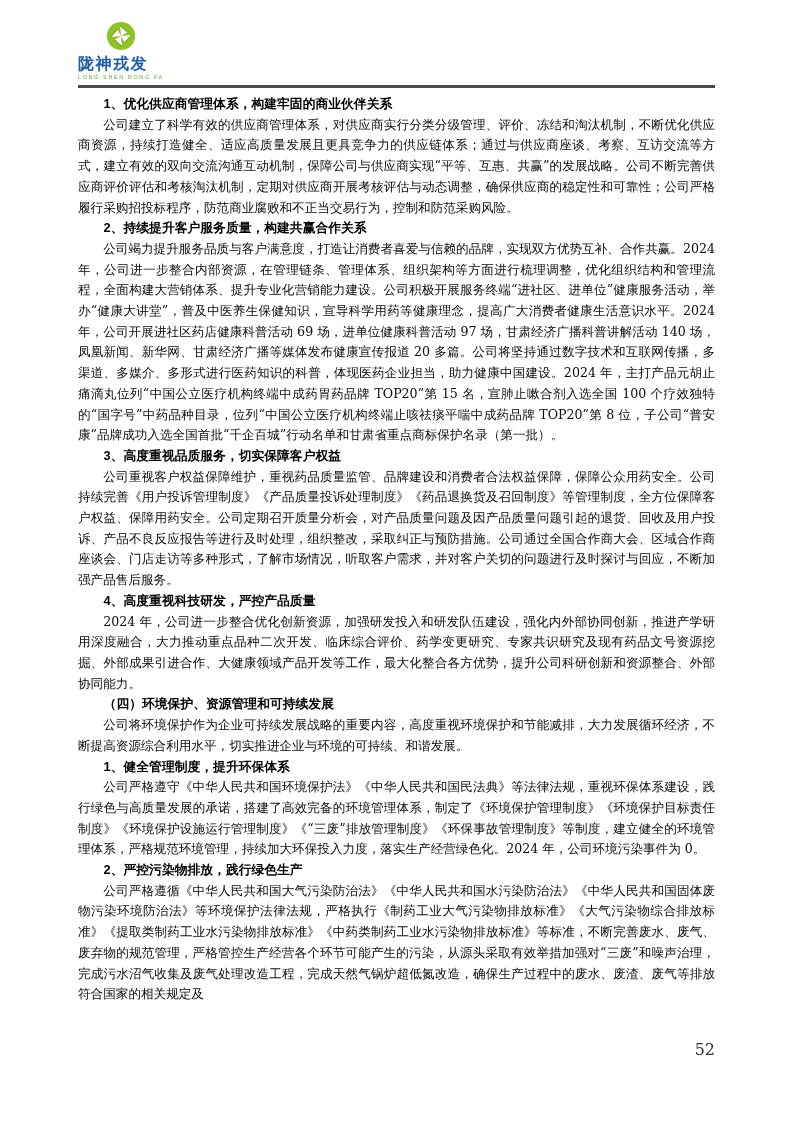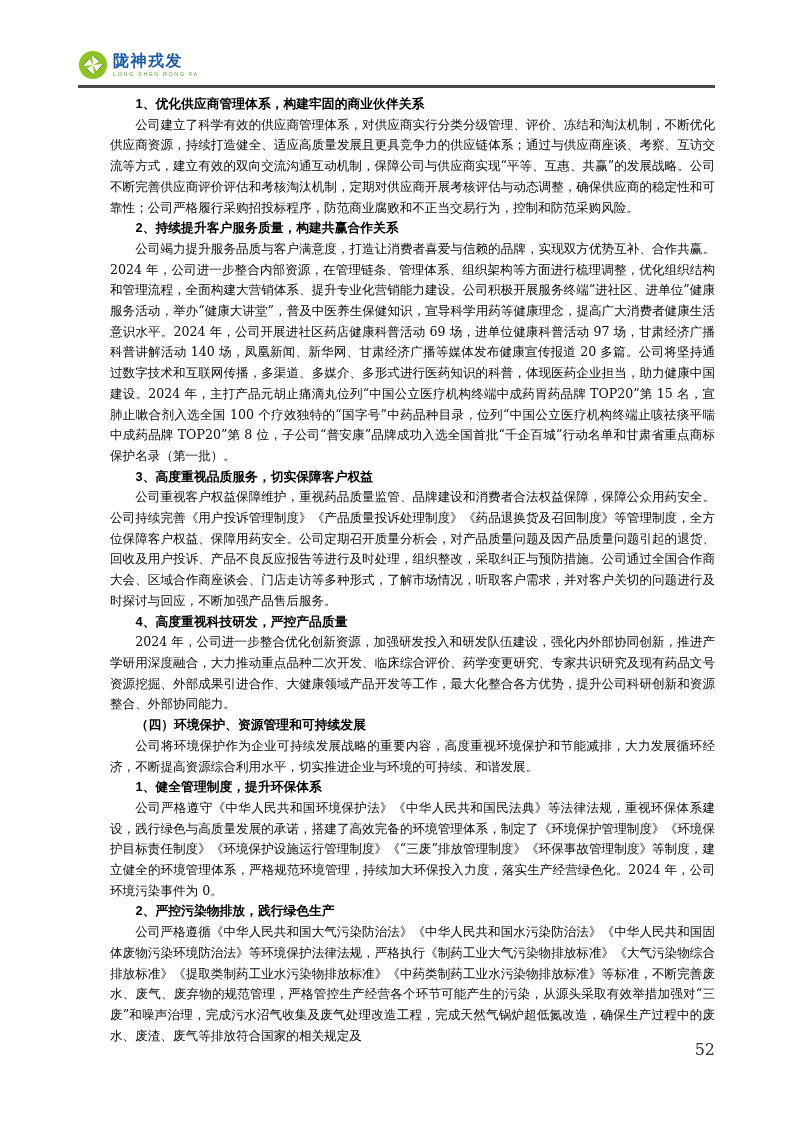--- a/index.html
+++ b/index.html
@@ -12,42 +12,41 @@
     font-family:"DejaVu Serif","Liberation Serif",serif;
     color:#0a0a0a;
     overflow:hidden;
   }
   
   .header {
     position:absolute; left:78px; right:78px; top:42px;
     display:flex; justify-content:space-between; align-items:flex-end;
     height:40px;
   }
-  .logo { display:flex; align-items:center; gap:5px; padding-bottom:2px; }
+  .logo { display:flex; align-items:center; gap:5px; padding-bottom:2px;flex-direction:column; }
   .logo-mark { width:30px; height:30px; flex:0 0 auto; }
   .logo-text { display:flex; flex-direction:column; line-height:1; }
   .logo-cn {
     font-family:"Liberation Sans","DejaVu Sans",sans-serif;
     font-weight:700; font-size:16px; letter-spacing:1.5px; color:#1d5da8;
   }
   .logo-en {
     font-family:"Liberation Sans","DejaVu Sans",sans-serif;
     font-size:5.5px; letter-spacing:1.6px; color:#62a43a; margin-top:3px;
   }
   .header-title { font-size:12.5px; color:#111; white-space:nowrap; padding-bottom:4px; }
   .header-rule {
     position:absolute; left:78px; right:78px; top:85px;
     height:2.5px; background:#4a4a4a;
   }
   
   .content {
     position:absolute; left:78px; right:78px; top:94px;
     font-size:12.6px; line-height:20.7px;
     text-align:justify;
-    margin-left:32px;
   }
   .blk { text-indent:2em; }
   .blk-heading {
     font-family:"Liberation Sans","DejaVu Sans",sans-serif;
     font-weight:700; font-size:12.8px; color:#000;
   }
   .blk-para { }
   
   .footer {
     position:absolute; right:78px; top:1040px;

